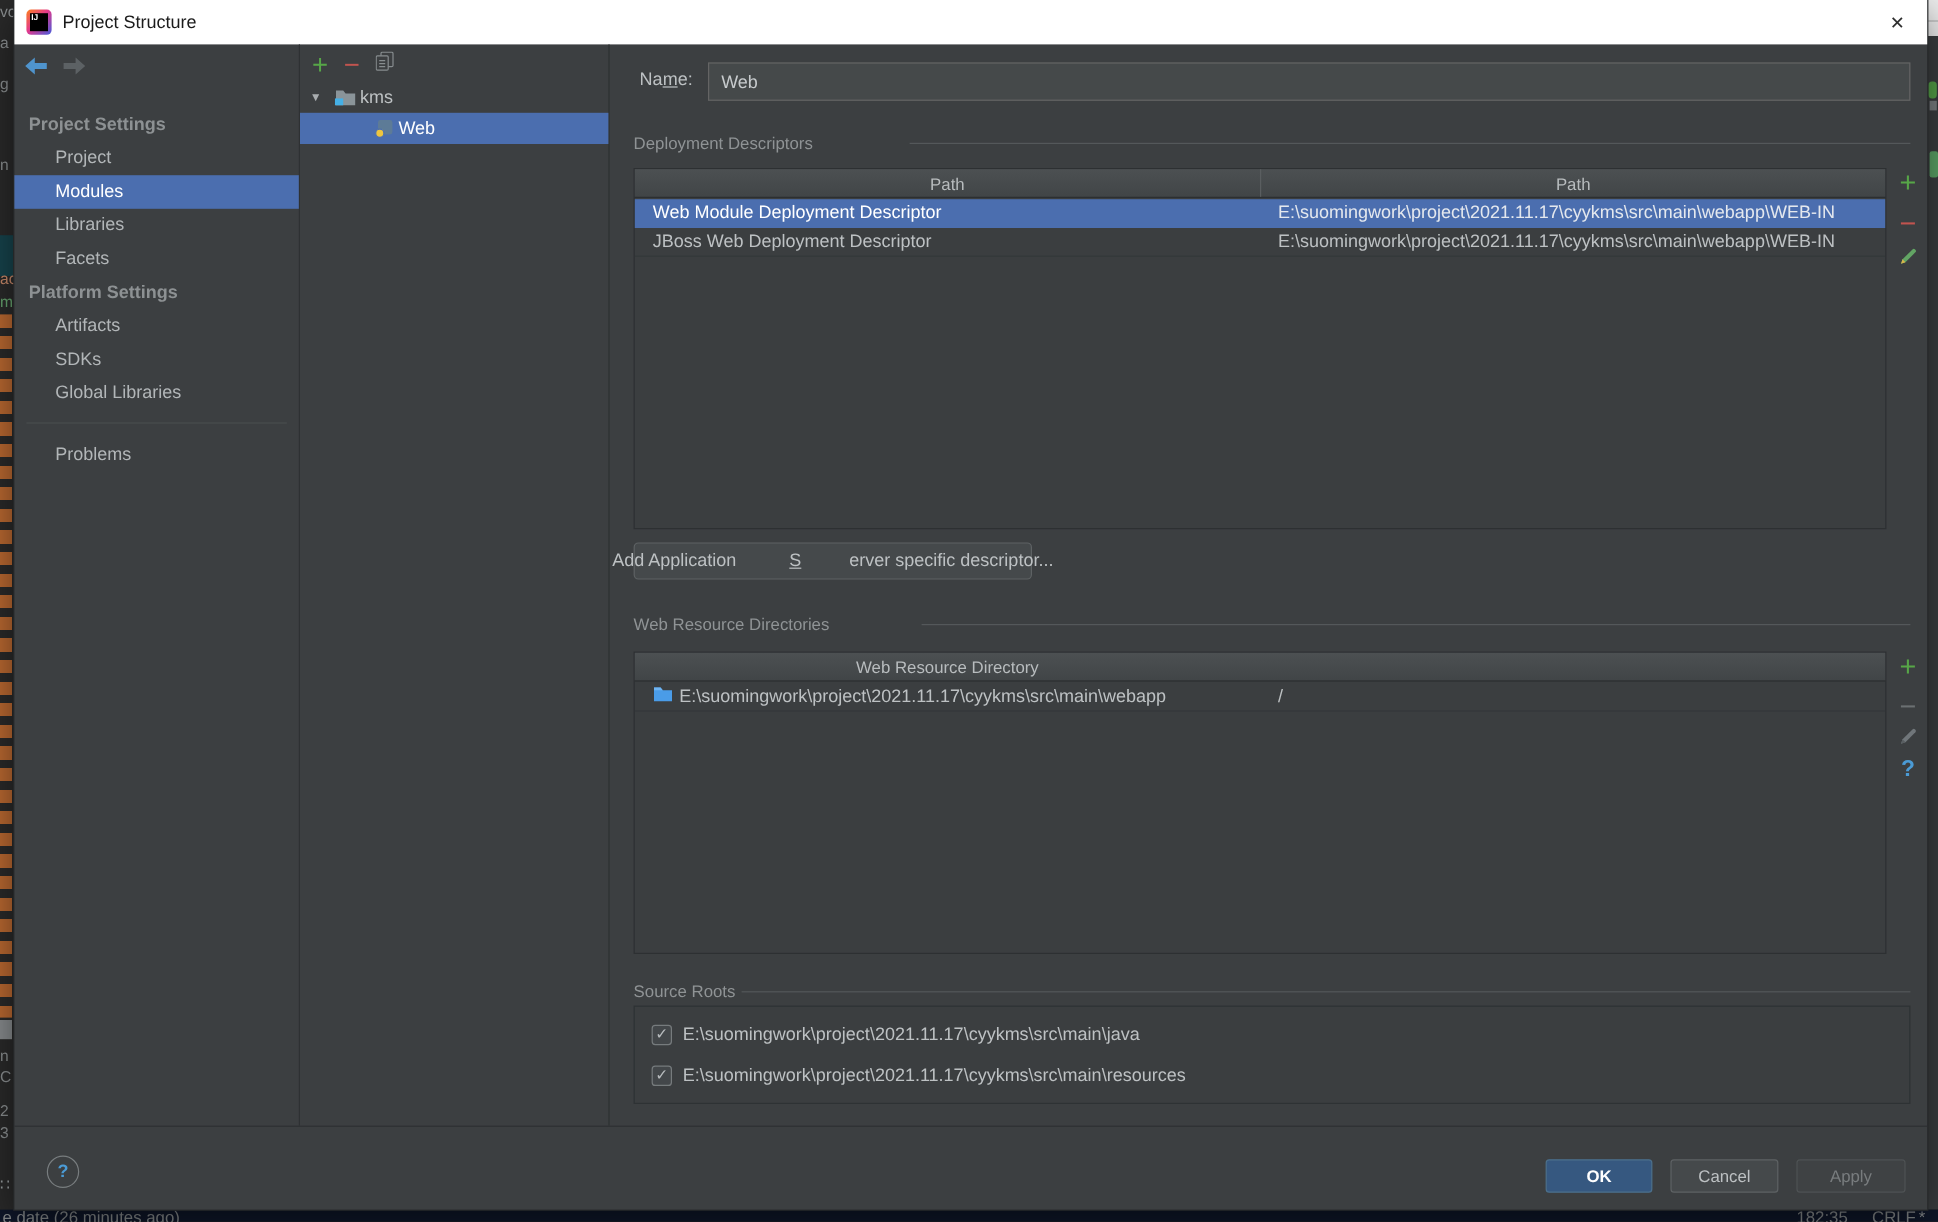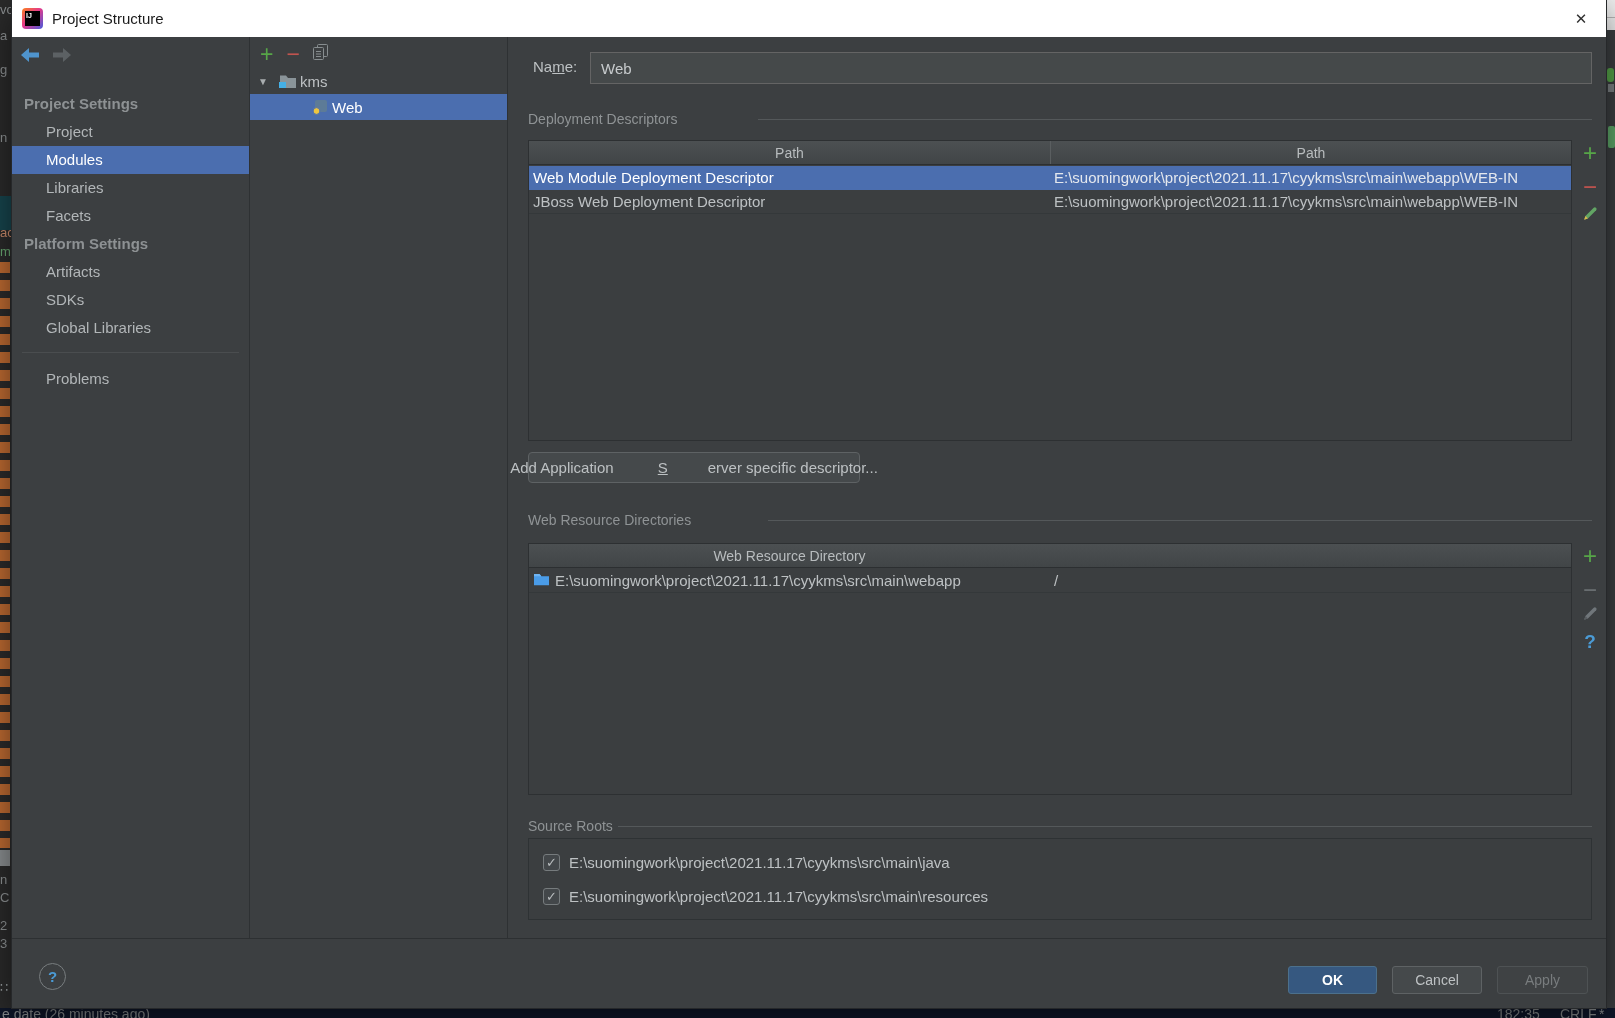--- a/index.html
+++ b/index.html
@@ -68,21 +68,21 @@
     font-family:"Liberation Sans","DejaVu Sans",sans-serif; outline:none; }
 
   .tbl { position:absolute; left:20px; width:1044px; background:#3b3e40; border:1px solid #2d3032; }
   .thead { position:absolute; left:0; top:0; width:100%; height:24px; display:flex;
     background:linear-gradient(180deg,#4c5052,#414547); border-bottom:1px solid #2c2f31; }
   .th { width:50%; text-align:center; line-height:24px; font-size:14px; color:#b8bcbe; }
   .th + .th { border-left:1px solid #5a5e60; }
   .trow { position:absolute; left:0; width:100%; height:24px; display:flex; font-size:15px; color:#bdc1c3;
     border-bottom:1px solid #34383a; }
   .trow.sel { background:#4b6eaf; color:#fff; border-bottom:none; }
-  .td { width:50%; line-height:24px; padding:0 4px; white-space:nowrap; overflow:hidden; display:flex; align-items:center; gap:6px; }
+  .td { width:50%; line-height:24px; padding:0 15px; white-space:nowrap; overflow:hidden; display:flex; align-items:center; gap:6px; }
   .td span { white-space:nowrap; }
   .ic { position:absolute; left:0; width:24px; display:flex; justify-content:center; font-weight:400; }
   .ic-glyph { font-size:24px; line-height:20px; }
   .c-green { color:#57a648; } .c-red { color:#c1544f; } .c-dim { color:#6b7072; }
   .c-help { color:#4b9bd5; font-weight:bold; font-size:19px; }
 
   .add-btn { position:absolute; left:20px; top:415px; width:332px; height:31px; background:#45494b;
     border:1px solid #5e6264; border-radius:4px; color:#bdc1c3; font-size:15px;
     display:flex; align-items:center; justify-content:center; white-space:pre;gap:40px; }
 

